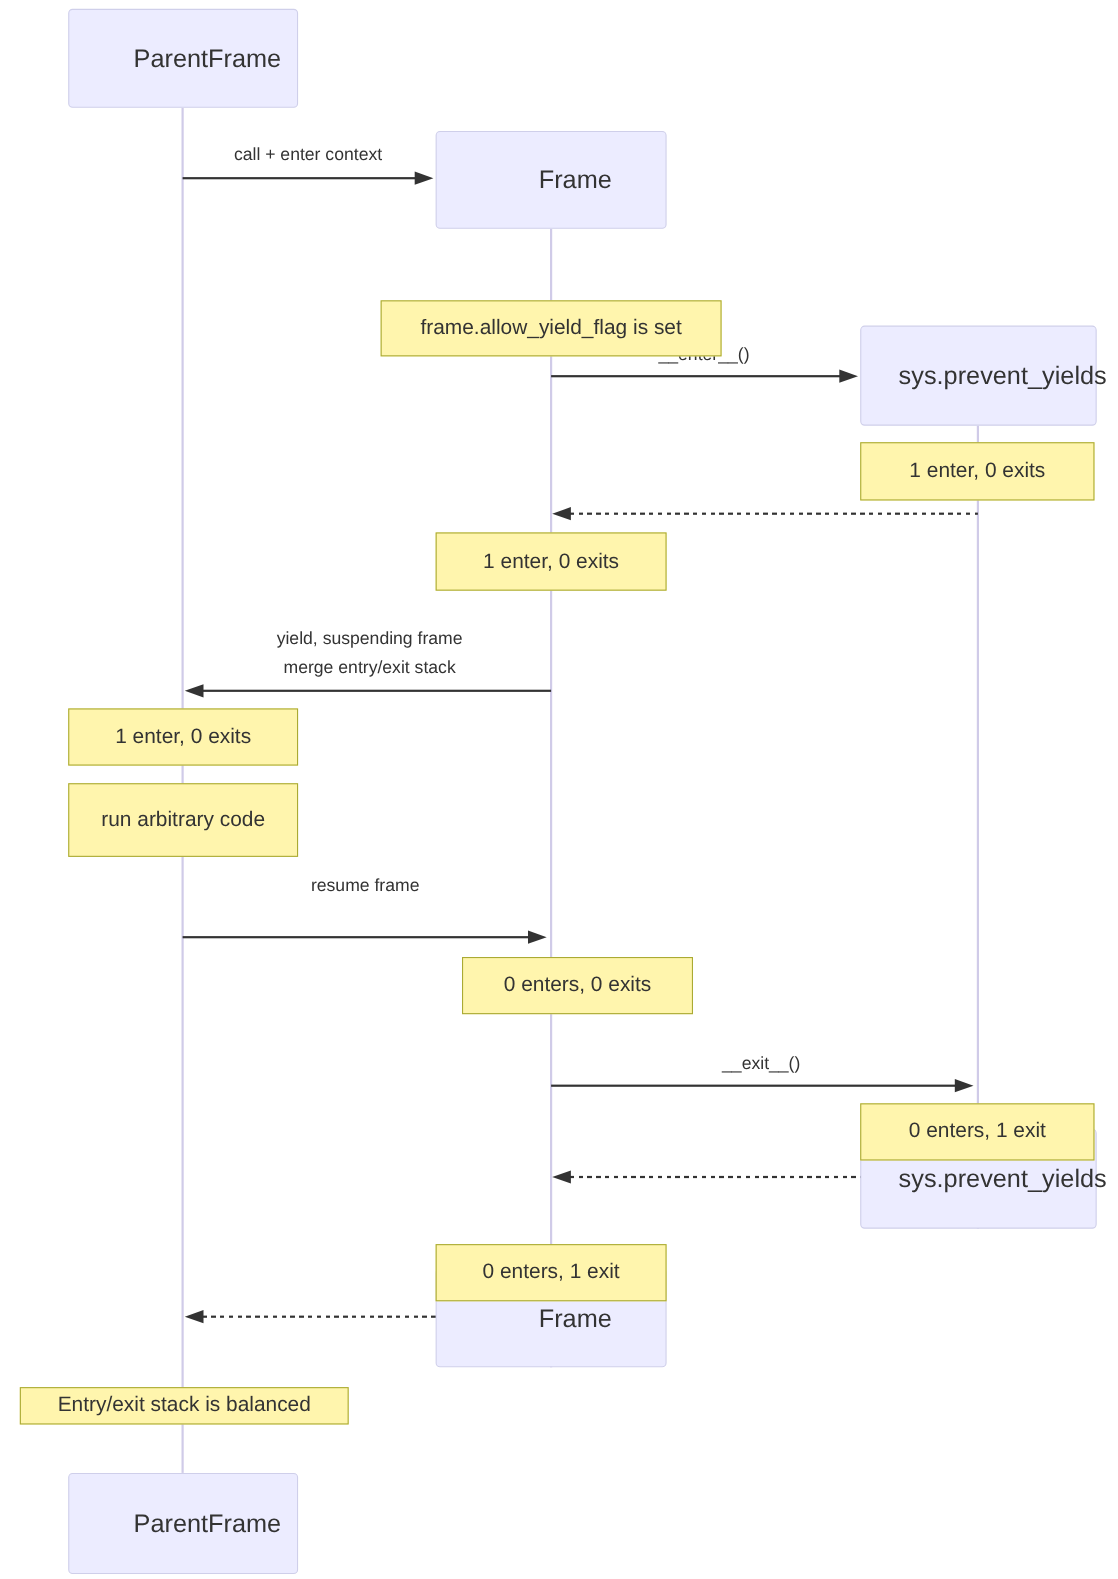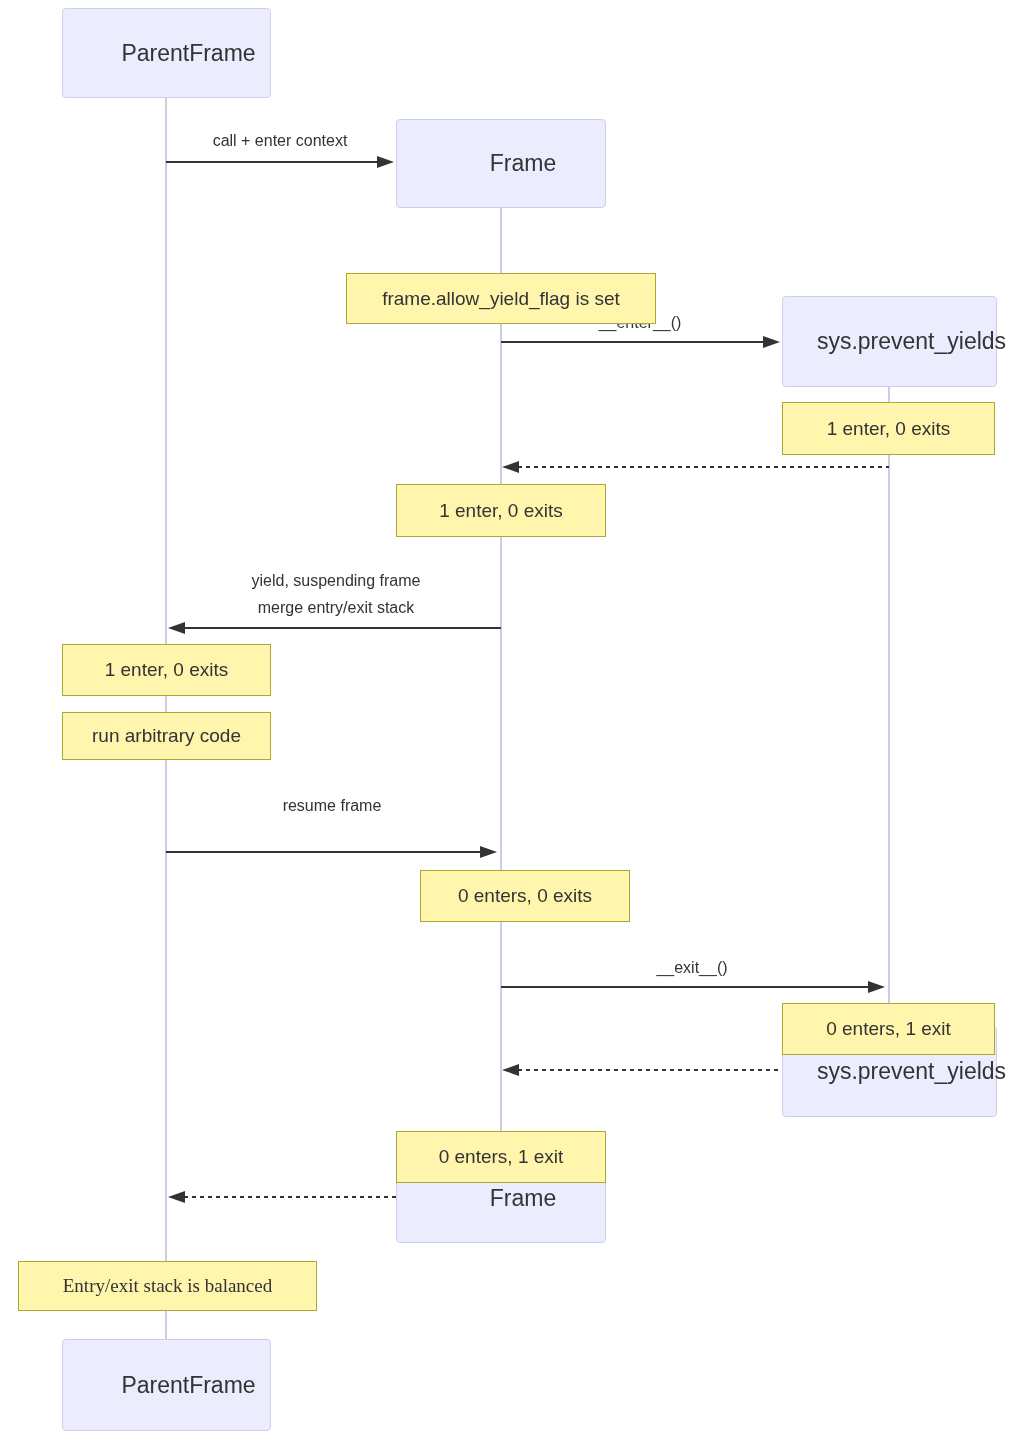--- a/index.html
+++ b/index.html
@@ -104,19 +104,19 @@
   <div class="actor" style="left:396px;top:119px;width:210px;height:89px;">Frame</div>
   <div class="actor" style="left:782px;top:296px;width:215px;height:91px;">sys.prevent_yields</div>
   <div class="actor" style="left:782px;top:1026px;width:215px;height:91px;align-items:center;">sys.prevent_yields</div>
   <div class="actor" style="left:396px;top:1153px;width:210px;height:90px;">Frame</div>
   <div class="actor" style="left:62px;top:1339px;width:209px;height:92px;">ParentFrame</div>
 
   <div class="note" style="left:346px;top:225px;width:310px;height:51px;margin-top:48px;">frame.allow_yield_flag is set</div>
   <div class="note" style="left:782px;top:402px;width:213px;height:53px;">1 enter, 0 exits</div>
   <div class="note" style="left:396px;top:484px;width:210px;height:53px;">1 enter, 0 exits</div>
   <div class="note" style="left:62px;top:644px;width:209px;height:52px;">1 enter, 0 exits</div>
-  <div class="note" style="left:62px;top:712px;width:209px;height:48px;text-align:right;">run arbitrary code</div>
+  <div class="note" style="left:62px;top:712px;width:209px;height:67px;text-align:right;">run arbitrary code</div>
   <div class="note" style="left:420px;top:870px;width:210px;height:52px;">0 enters, 0 exits</div>
   <div class="note" style="left:782px;top:1003px;width:213px;height:52px;">0 enters, 1 exit</div>
   <div class="note" style="left:396px;top:1131px;width:210px;height:52px;">0 enters, 1 exit</div>
-  <div class="note" style="left:18px;top:1261px;width:299px;height:50px;font-family:Liberation Serif, serif;">Entry/exit stack is balanced</div>
+  <div class="note" style="left:18px;top:1261px;width:299px;height:34px;">Entry/exit stack is balanced</div>
 
 </div>
 
 </body></html>

